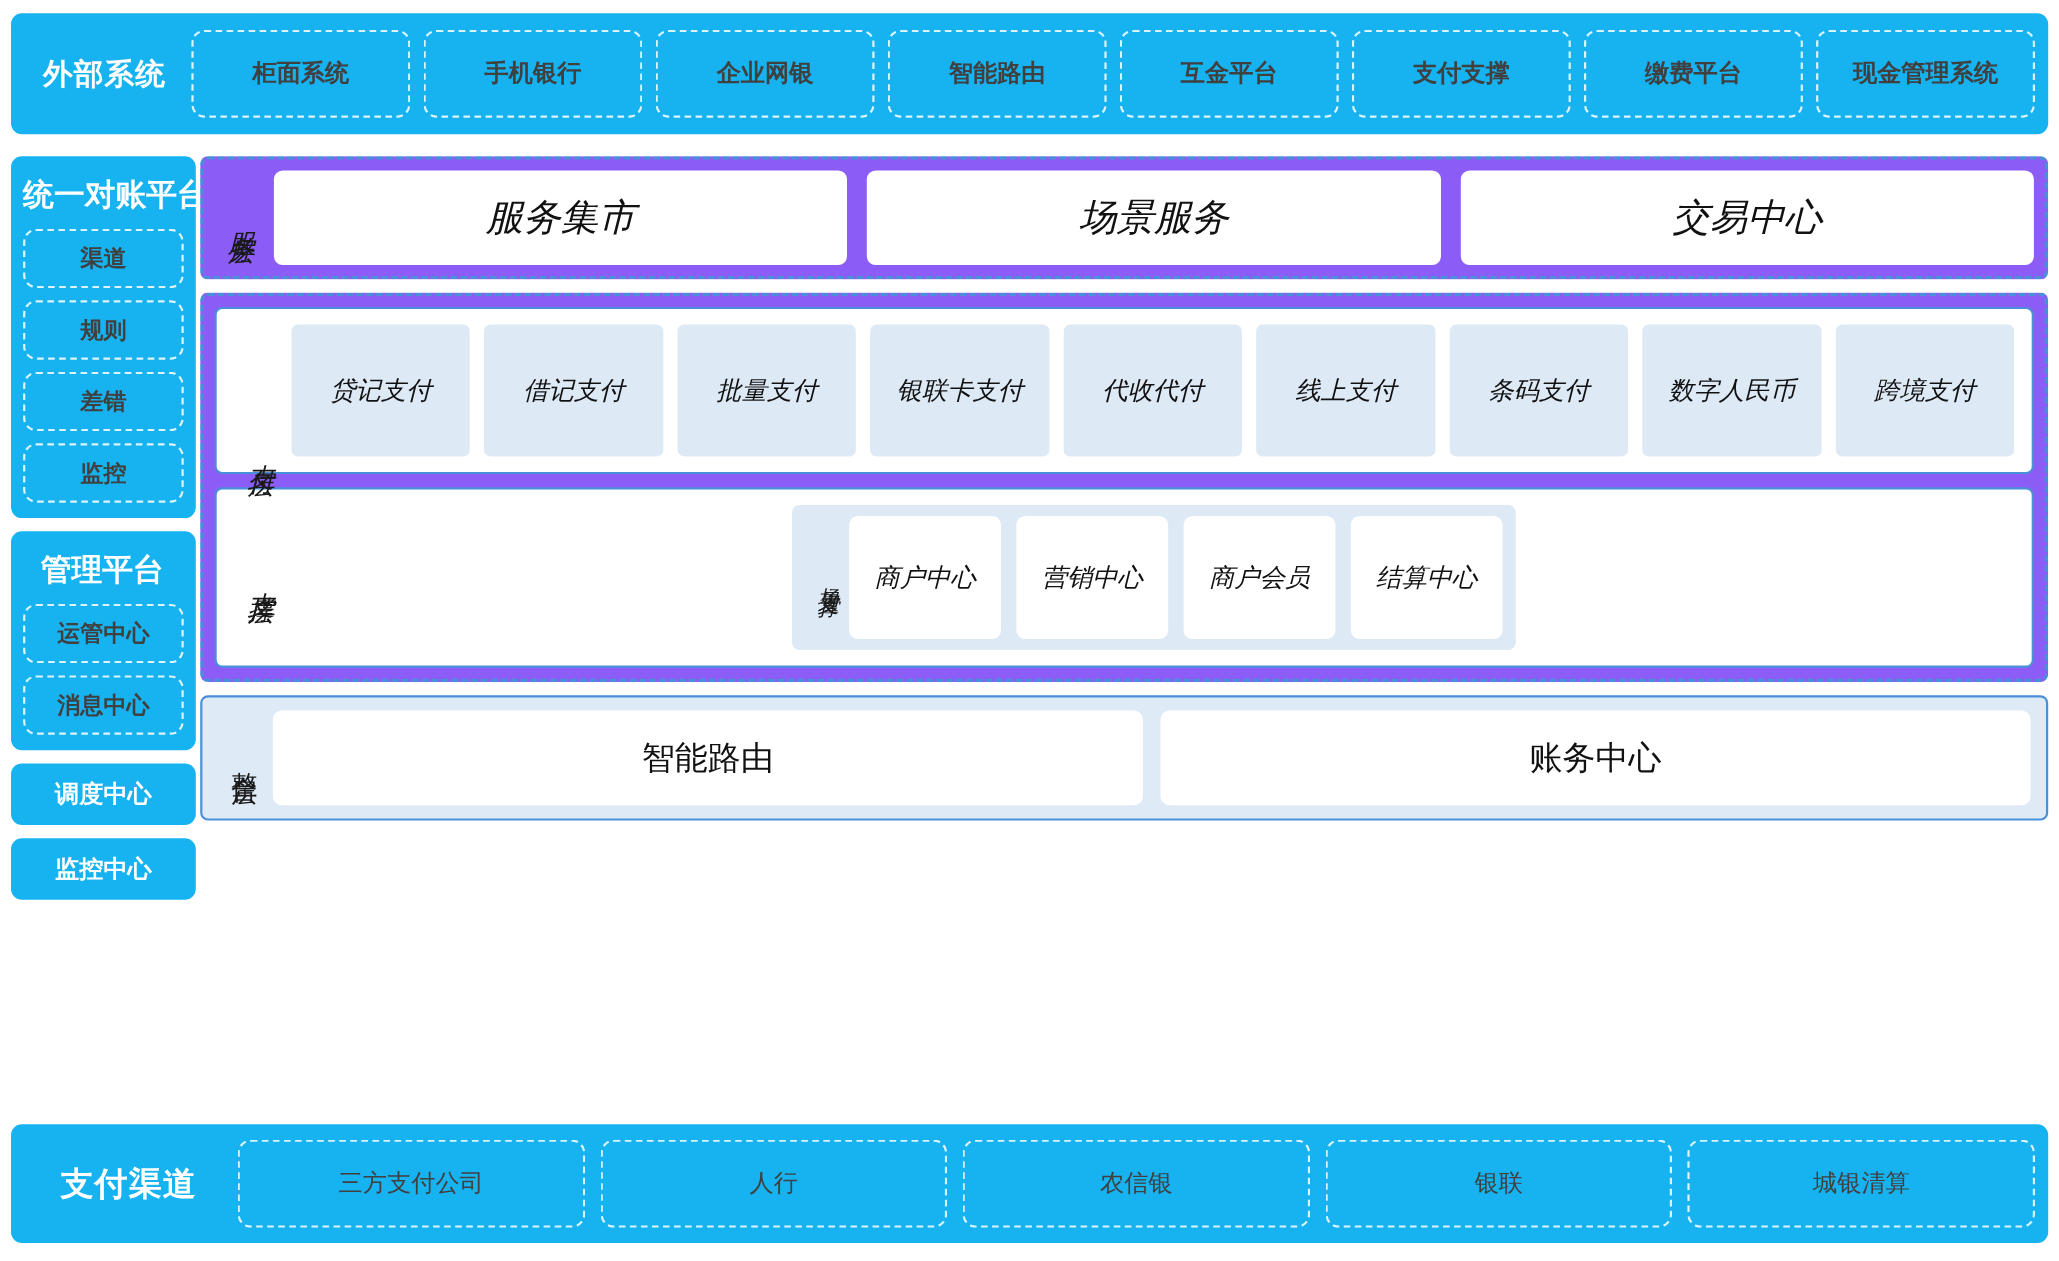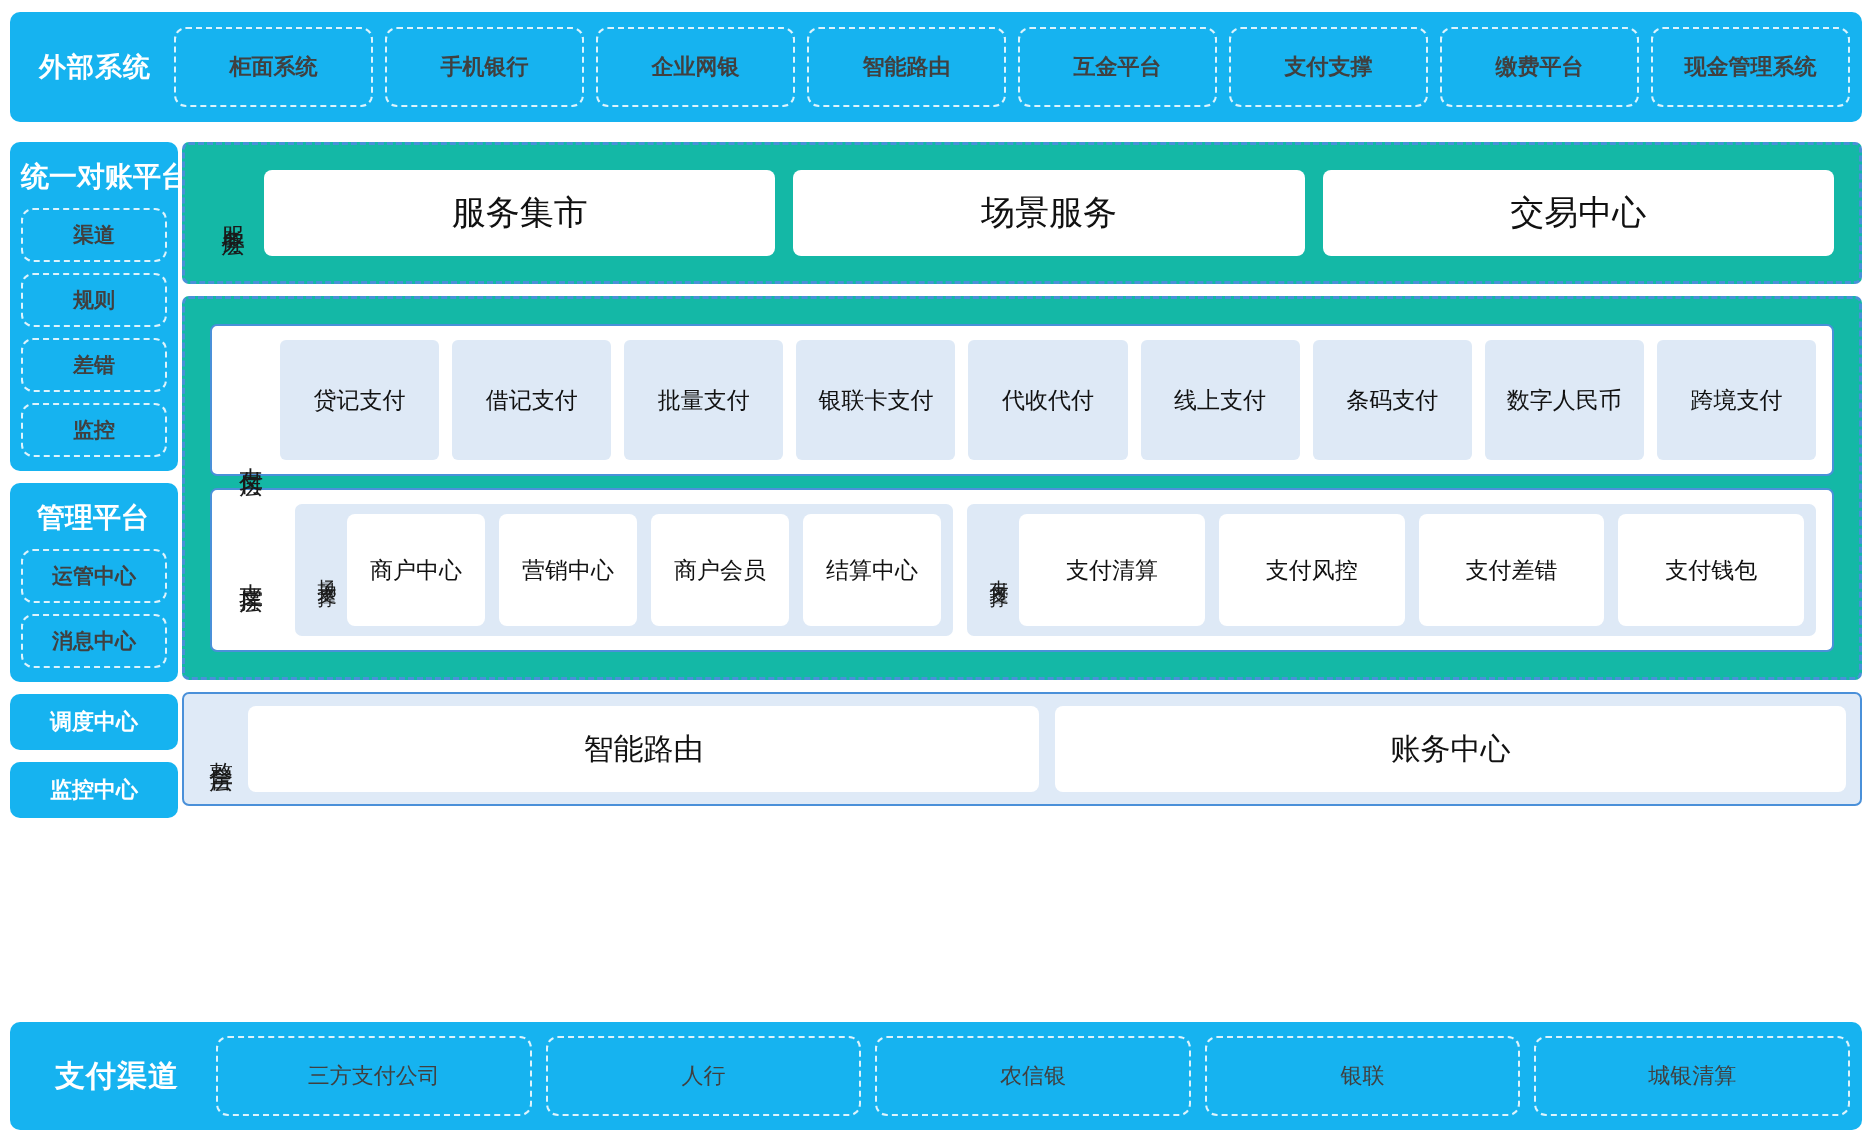--- a/index.html
+++ b/index.html
@@ -74,23 +74,24 @@
     display: flex; align-items: center; justify-content: center;
     color: #fff; font-size: 22px; font-weight: bold;
   }
 
   
   #main-area { position: absolute; left: 182px; top: 142px; width: 1680px; }
 
   .dash-group {
     border: 3px dashed #4a90d9;
     border-radius: 7px;
-    background: #14b8a6;
-    padding: 25px;
+    background: #8b5cf6;
+    padding: 10px;
     margin-bottom: 12px;
+    font-style: italic;
   }
 
   .layer-row { display: flex; align-items: stretch; }
   .vlabel {
     writing-mode: vertical-rl;
     text-orientation: upright;
     letter-spacing: 4px;
     font-size: 24px;
     color: #1a1a1a;
     display: flex; align-items: center; justify-content: center;
@@ -125,21 +126,21 @@
     background: #dee9f6;
     border-radius: 6px;
     flex: 1;
     height: 120px;
     display: flex; align-items: center; justify-content: center;
     font-size: 23px; color: #111; white-space: nowrap;
   }
 
   
   #support-row { display: flex; align-items: stretch; }
-  #support-groups { display: flex; flex: 1; gap: 14px; margin-left: 21px; justify-content: center; }
+  #support-groups { display: flex; flex: 1; gap: 14px; margin-left: 8px; justify-content: center; }
   .sub-block {
     background: #dee9f6;
     border-radius: 7px;
     display: flex; align-items: stretch;
     padding: 10px 12px;
   }
   .sub-block .cards { display: flex; gap: 14px; flex: 1; }
   .sub-block .white-card { width: 138px; height: 112px; font-size: 23px; white-space: nowrap; }
   #scene-block { flex: 0 0 auto; }
   #paysup-block { flex: 1 1 auto; }
@@ -242,29 +243,20 @@
             <div class="sub-block" id="scene-block">
               <div class="vlabel small">场景支撑</div>
               <div class="cards">
                 <div class="white-card">商户中心</div>
                 <div class="white-card">营销中心</div>
                 <div class="white-card">商户会员</div>
                 <div class="white-card">结算中心</div>
               </div>
             </div>
 
-            <div class="sub-block" id="paysup-block">
-              <div class="vlabel small">支付支撑</div>
-              <div class="cards">
-                <div class="white-card">支付清算</div>
-                <div class="white-card">支付风控</div>
-                <div class="white-card">支付差错</div>
-                <div class="white-card">支付钱包</div>
-              </div>
-            </div>
 
           </div>
         </div>
       </div>
 
     </div>
 
     <div id="integration-group">
       <div id="integ-row">
         <div class="vlabel">整合层</div>

